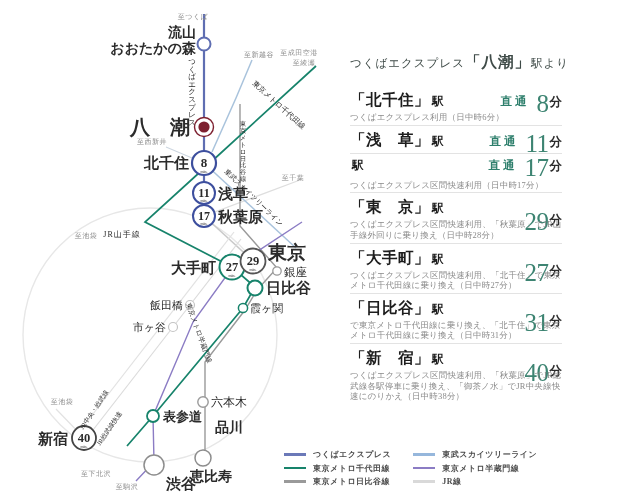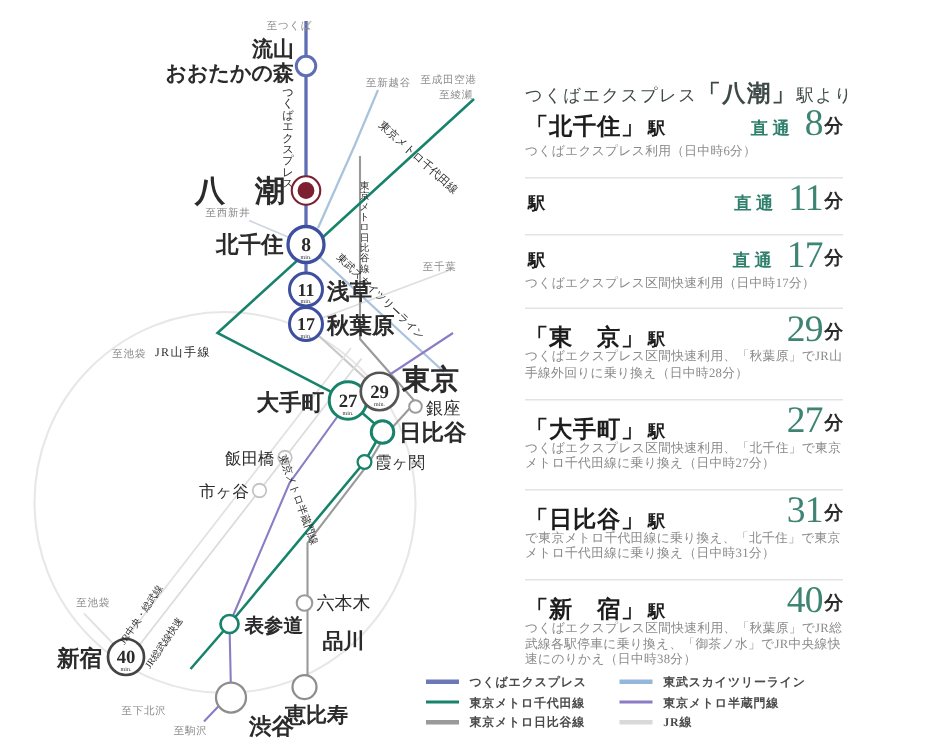--- a/index.html
+++ b/index.html
@@ -8,29 +8,29 @@
     font-family:"Liberation Serif","DejaVu Serif",serif;color:#222;
   }
   
   #map{position:absolute;left:0;top:0;width:348px;height:504px;}
   #map svg{font-family:"Liberation Serif","DejaVu Serif",serif;}
   text{fill:#2b2b2b;}
   .dir{font-size:7px;fill:#8a8a8a;letter-spacing:.5px;}
   .st{font-weight:bold;}
   
   #panel{position:absolute;left:350px;top:52px;width:212px;}
-  #heading{color:#3e4a47;margin-bottom:0;letter-spacing:1px;white-space:nowrap;}
+  #heading{color:#3e4a47;margin-bottom:17px;letter-spacing:1px;white-space:nowrap;}
   #heading .h-pre,#heading .h-suf{font-size:11.5px;}
   #heading .h-sta{font-size:15.5px;font-weight:bold;}
-  .entry{border-bottom:1px solid #e3e3e3;padding-bottom:12px;margin-bottom:4px;}
+  .entry{border-bottom:1px solid #e3e3e3;padding-bottom:2px;margin-bottom:4px;}
   .entry:last-child{border-bottom:none;}
   .row{display:flex;align-items:baseline;height:21px;}
   .name{font-size:15.5px;font-weight:600;color:#1d1d1d;letter-spacing:.5px;white-space:nowrap;}
   .eki{font-size:11.5px;font-weight:600;color:#1d1d1d;margin-left:2px;}
-  .time{margin-left:auto;display:flex;align-items:flex-end;}
+  .time{margin-left:auto;display:flex;align-items:flex-start;}
   .direct{font-size:11.5px;color:#2e7f6c;font-weight:600;letter-spacing:3px;margin-right:7px;}
   .num{font-size:25px;color:#3d8472;line-height:20px;letter-spacing:-.5px;}
   .unit{font-size:12.5px;color:#2b2b2b;font-weight:600;margin-left:1px;}
   .note{font-size:8.5px;color:#8a8a8a;line-height:1.25;letter-spacing:.2px;margin-top:1px;}
   
   #legend{position:absolute;left:284px;top:450px;display:flex;gap:22px;}
   .lcol{display:flex;flex-direction:column;gap:4.5px;}
   .litem{display:flex;align-items:center;height:9px;}
   .sw{width:22px;height:2.5px;margin-right:7px;flex:none;}
   .llab{font-size:8px;color:#4a4a4a;font-weight:bold;letter-spacing:.5px;white-space:nowrap;}
@@ -161,20 +161,21 @@
           <span class="direct">直通</span>
           <span class="num">8</span>
           <span class="unit">分</span>
         </span>
     </div>
     <div class="note">つくばエクスプレス利用（日中時6分）</div>
   </div>
 
   <div class="entry">
     <div class="row">
+      <span class="name">「浅　草」</span>
         <span class="eki">駅</span>
       <span class="time">
           <span class="direct">直通</span>
           <span class="num">11</span>
           <span class="unit">分</span>
         </span>
     </div>
   </div>
 
   <div class="entry">

